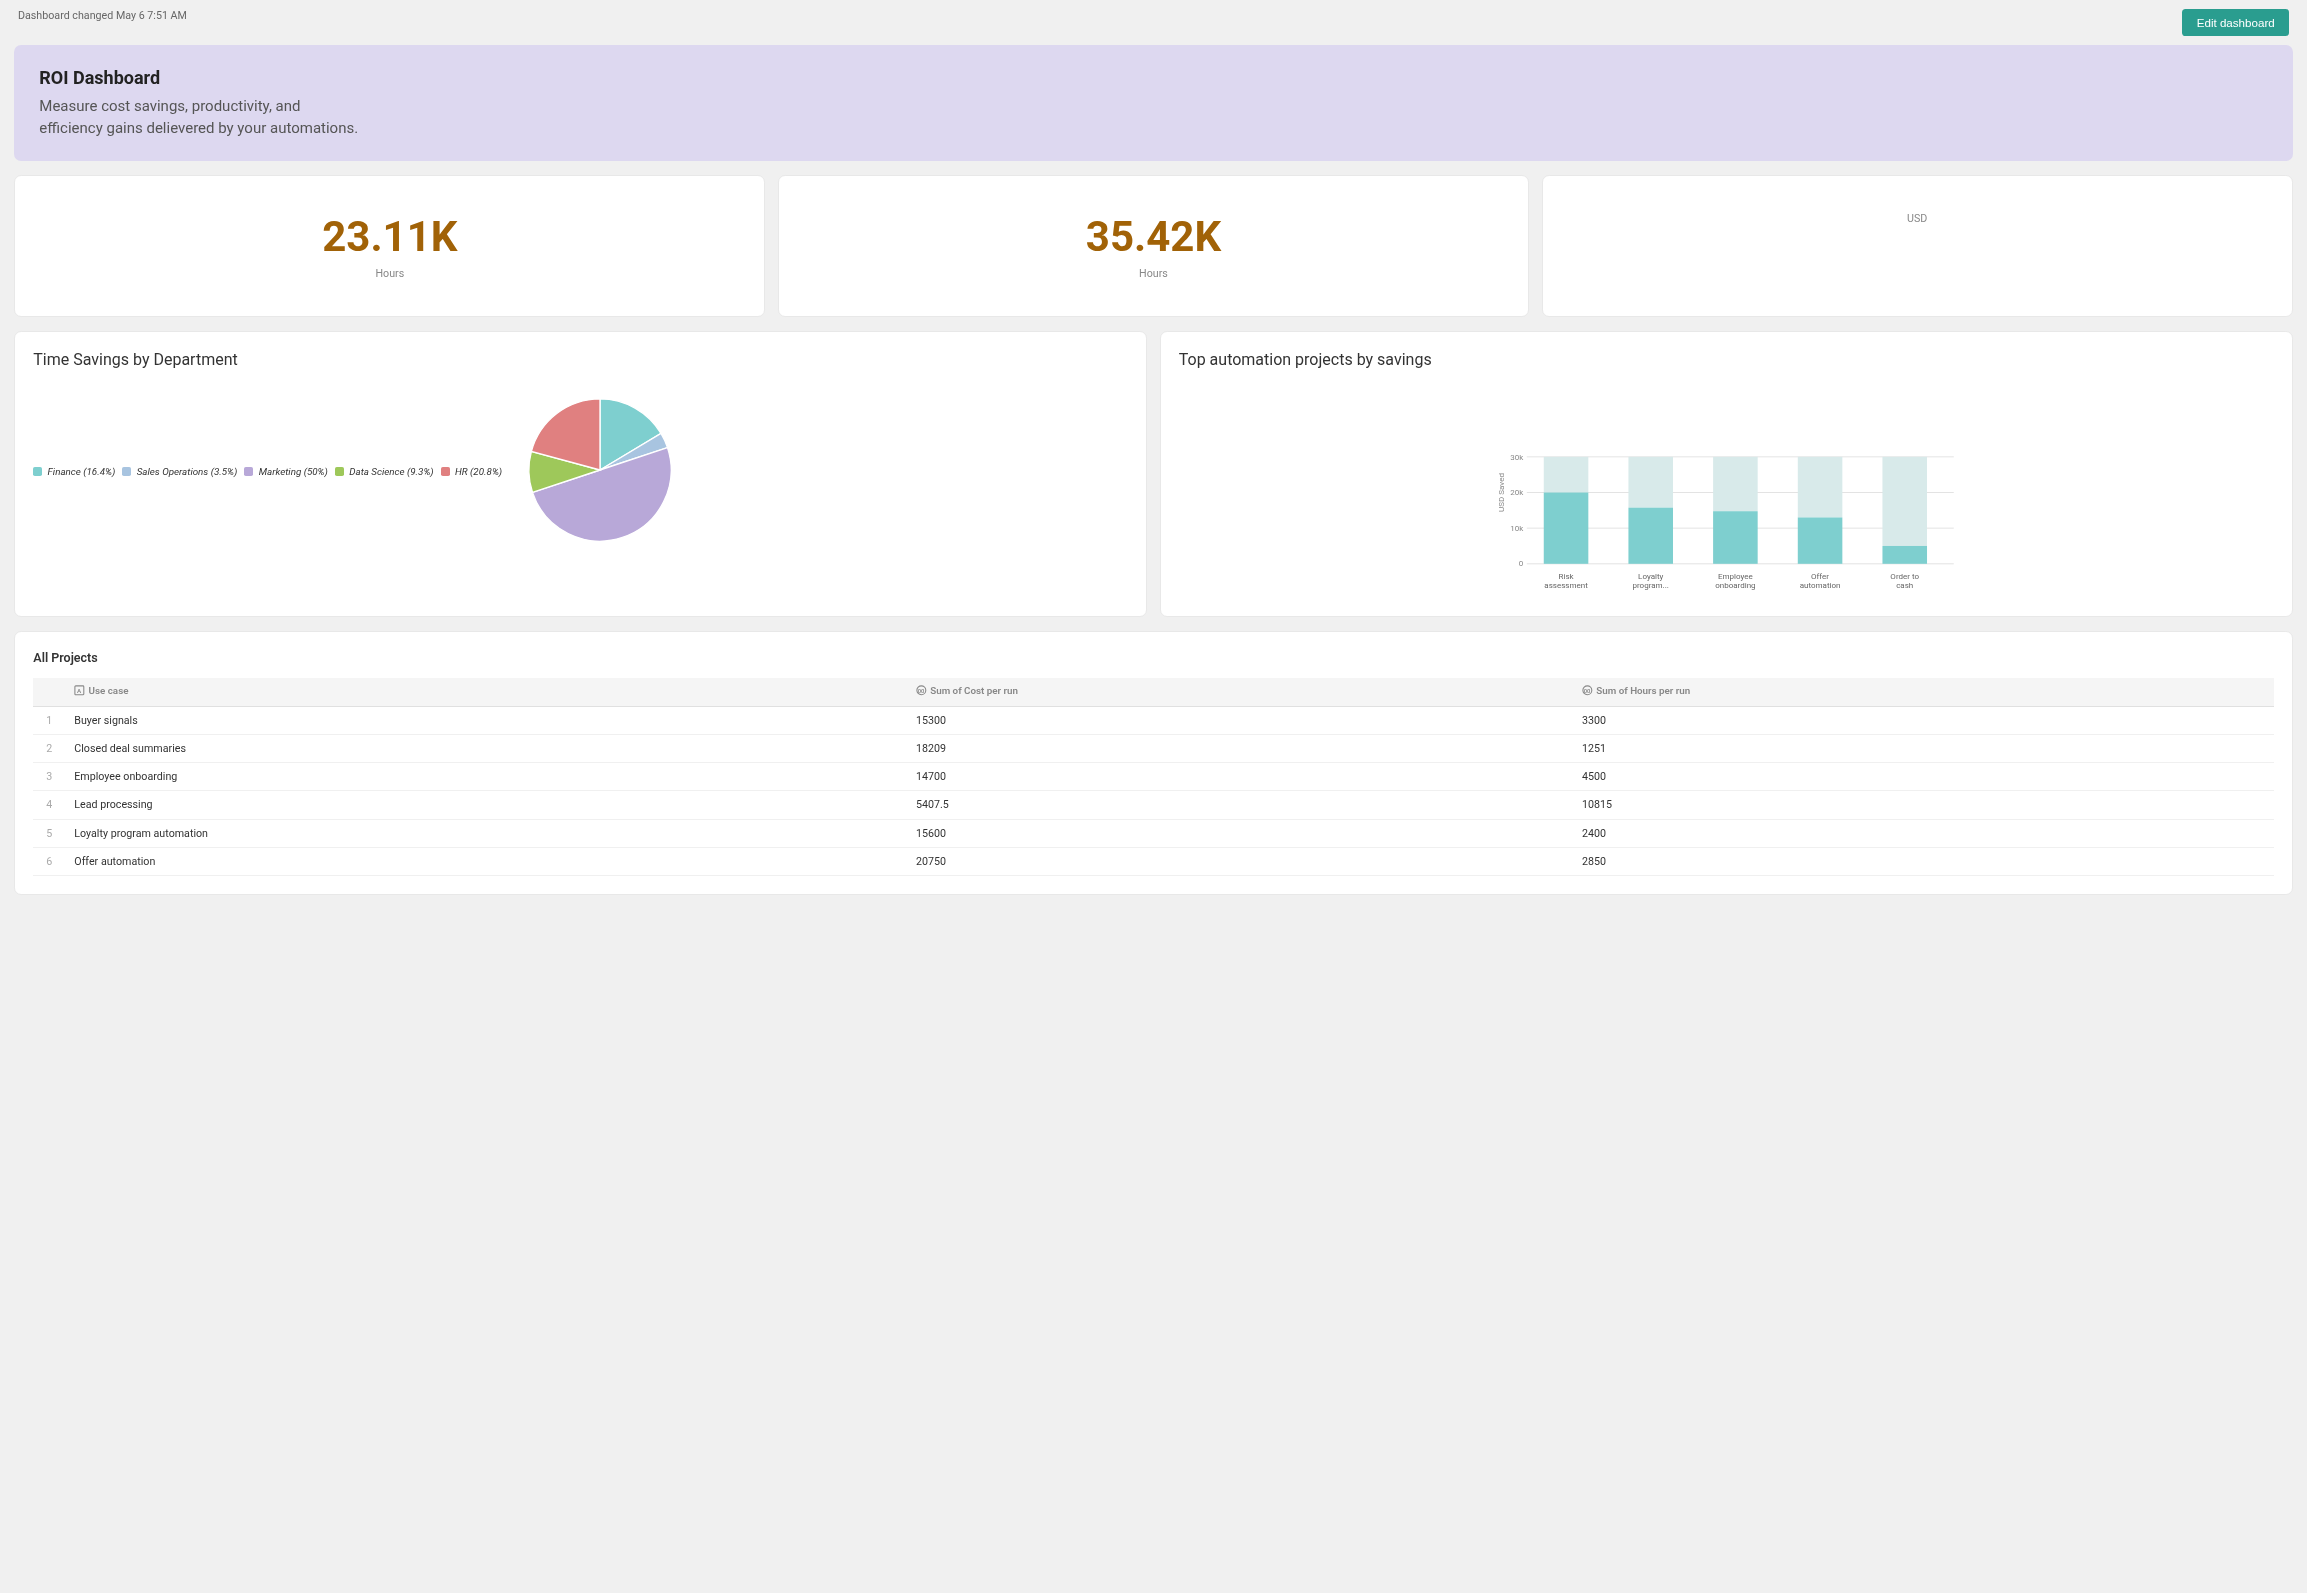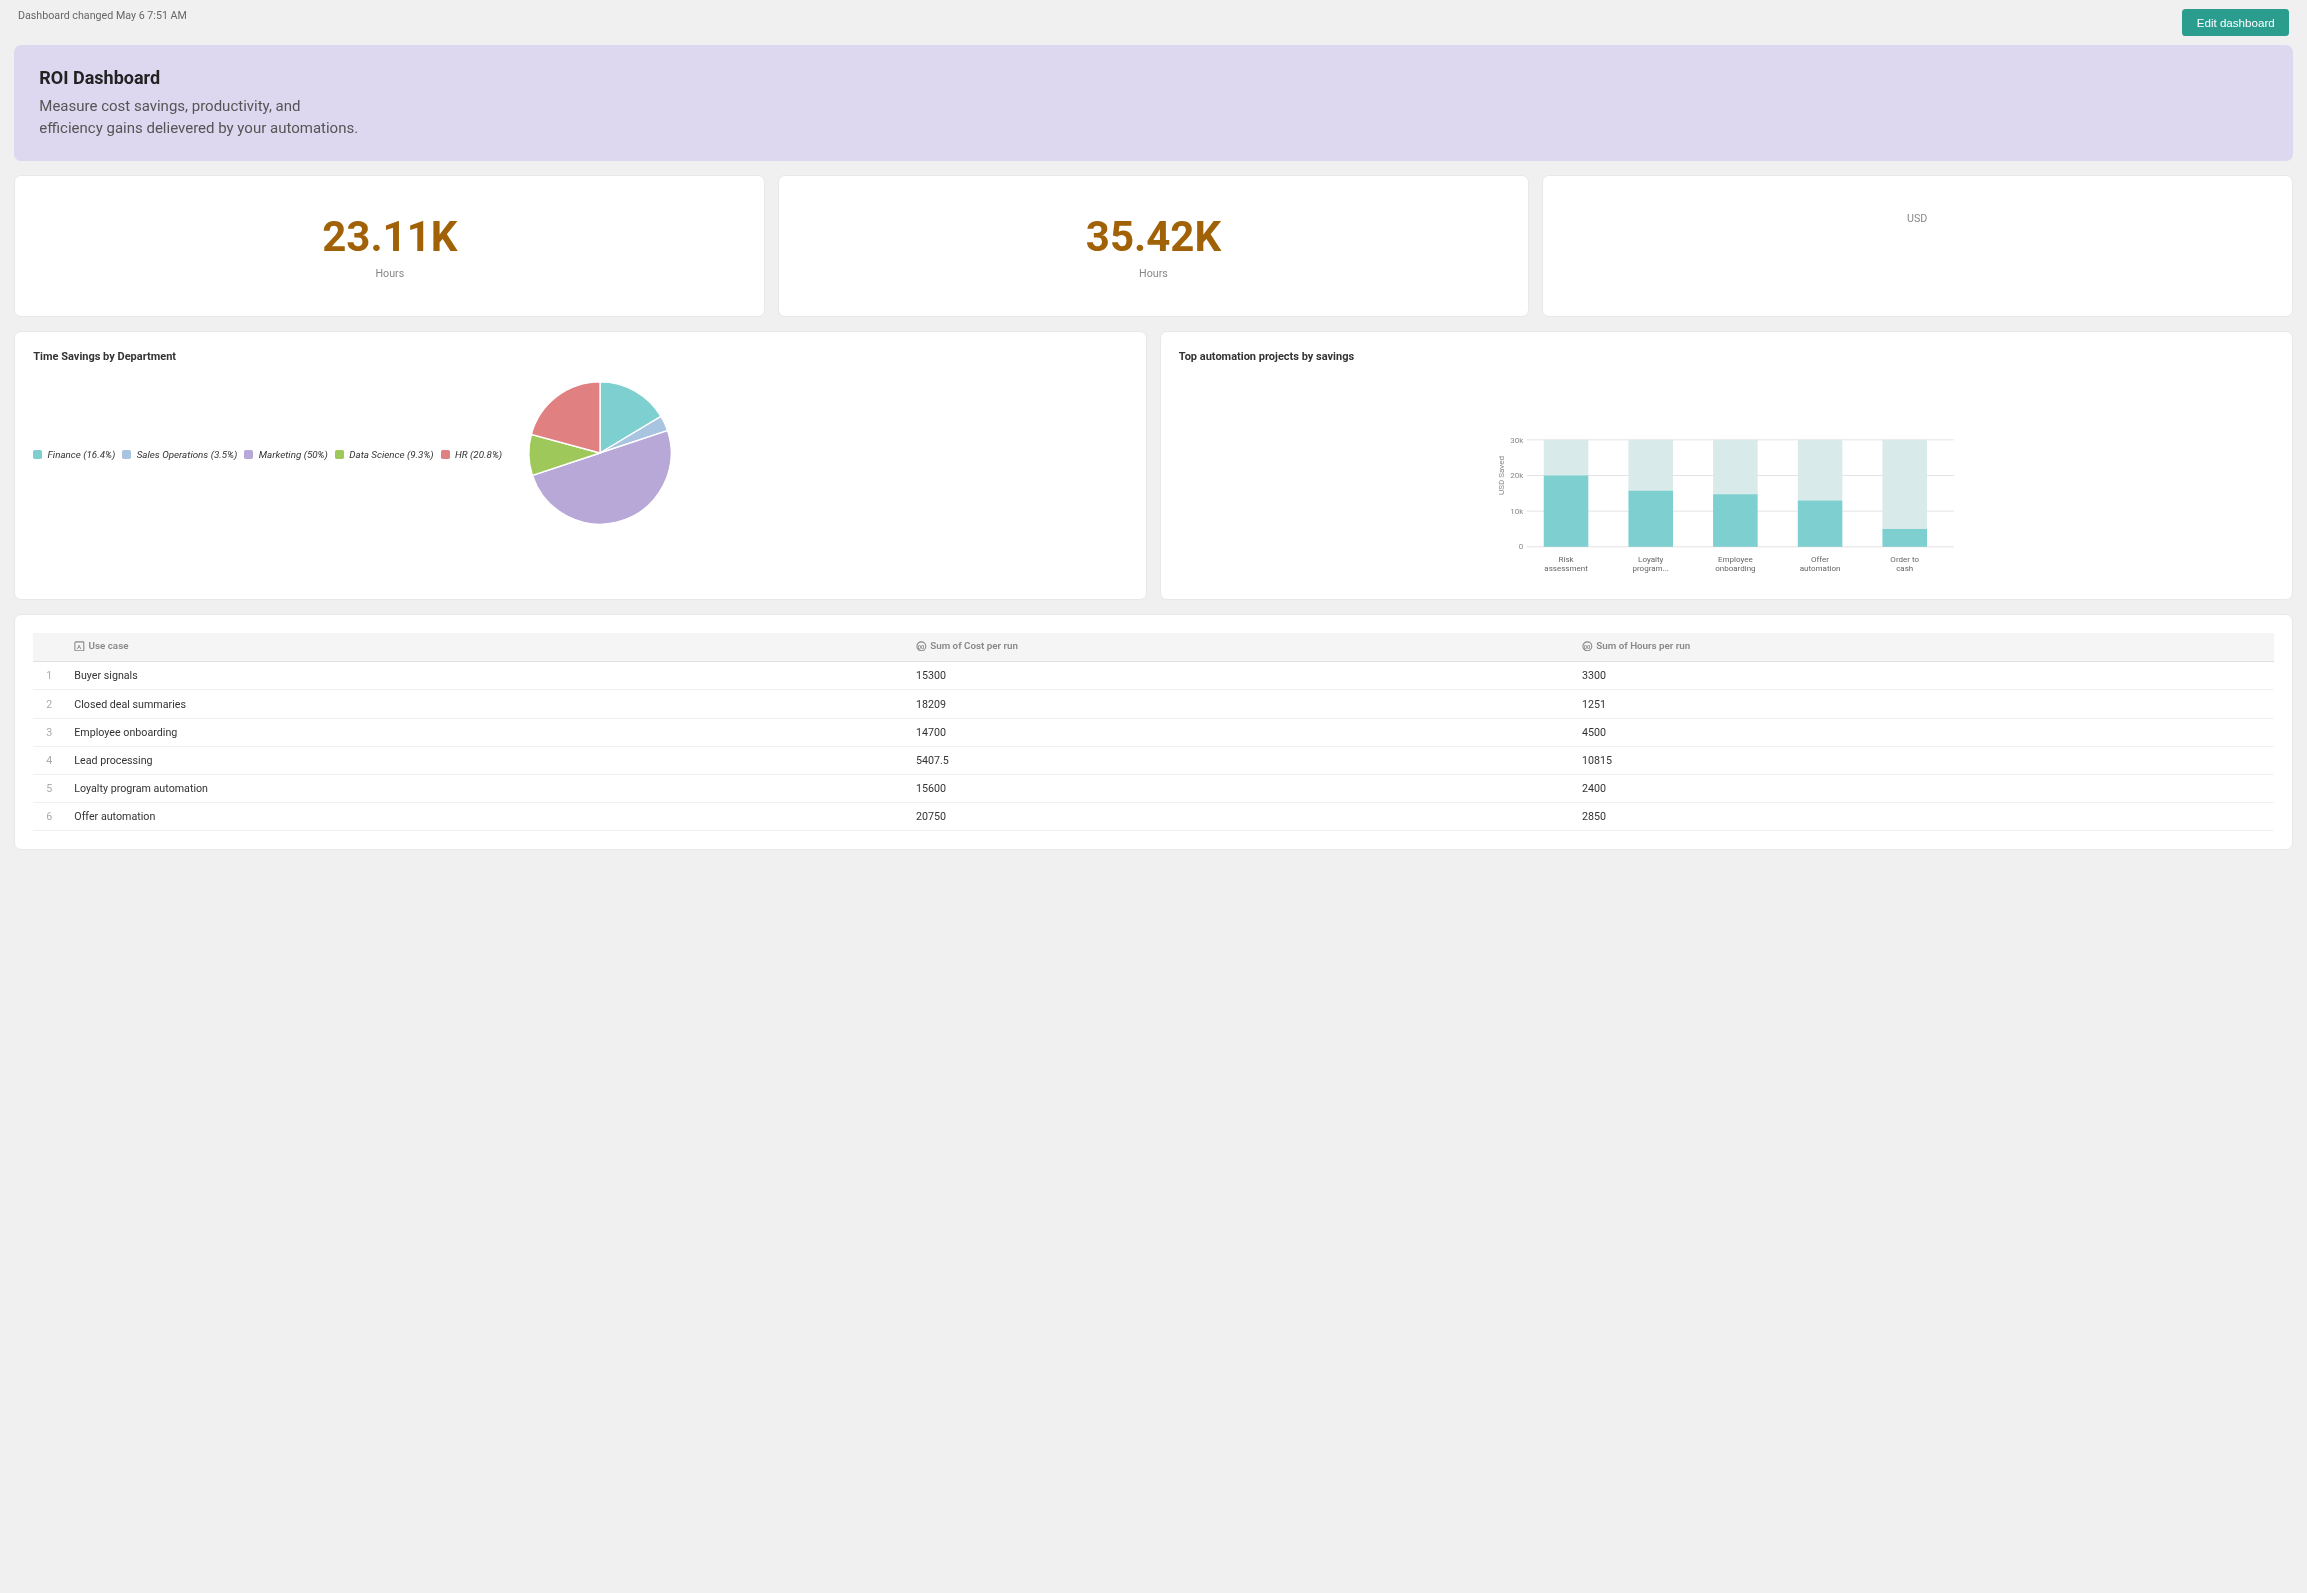--- a/index.html
+++ b/index.html
@@ -80,24 +80,24 @@
       gap: 12.5px;
       margin-bottom: 14.3px;
     }
     .chart-card {
       background: white;
       border-radius: 7.1px;
       padding: 18px;
       border: 0.9px solid #e8e8e8;
     }
     .chart-title {
-      font-size: 11px;
-      font-weight: 700;
+      font-size: 16px;
+      font-weight: 400;
       color: #333;
-      margin-bottom: 10px;
+      margin-bottom: 21px;
     }
     .pie-chart-container {
       display: flex;
       align-items: center;
       gap: 18px;
     }
     .legend {
       display: flex;
       flex-direction: row;
       gap: 7.1px;
@@ -287,20 +287,21 @@
           <text x="460" y="222" font-size="9" fill="#666" text-anchor="middle">cash</text>
 
           <text x="275" y="238" font-size="9" fill="#888" text-anchor="middle">Project</text>
         </svg>
       </div>
     </div>
 
   </div>
 
   <div class="table-card">
+    <div class="table-title">All Projects</div>
     <table>
       <thead>
         <tr>
           <th></th>
           <th>
             <span class="col-icon">
               <svg viewBox="0 0 12 12" style="font-size:11px">
                   <rect x="1" y="1" width="10" height="10" rx="1" fill="none" stroke="#888" stroke-width="1.2"></rect>
                   <text x="3.5" y="9" font-size="7" fill="#888">A</text>
                 </svg>

